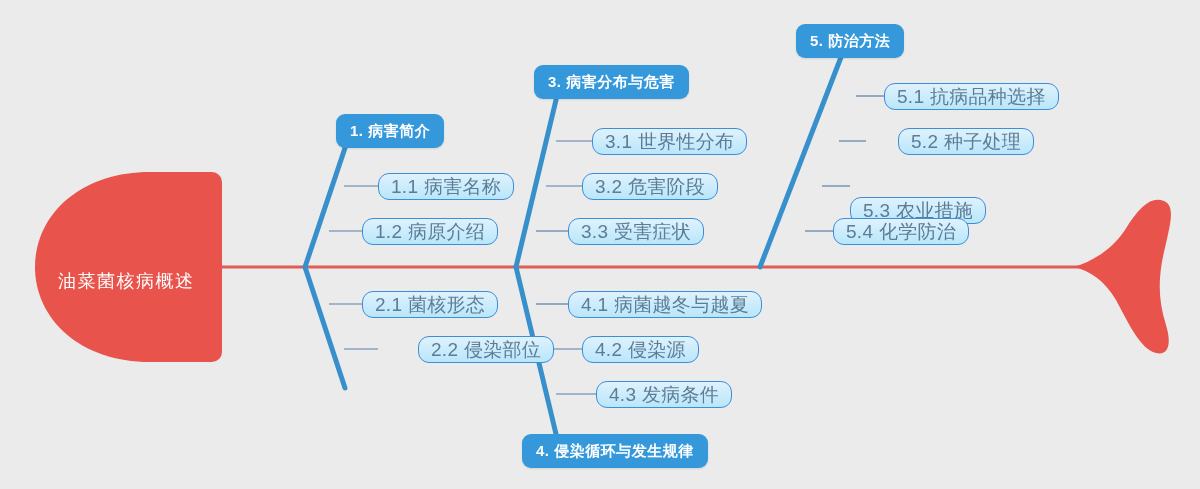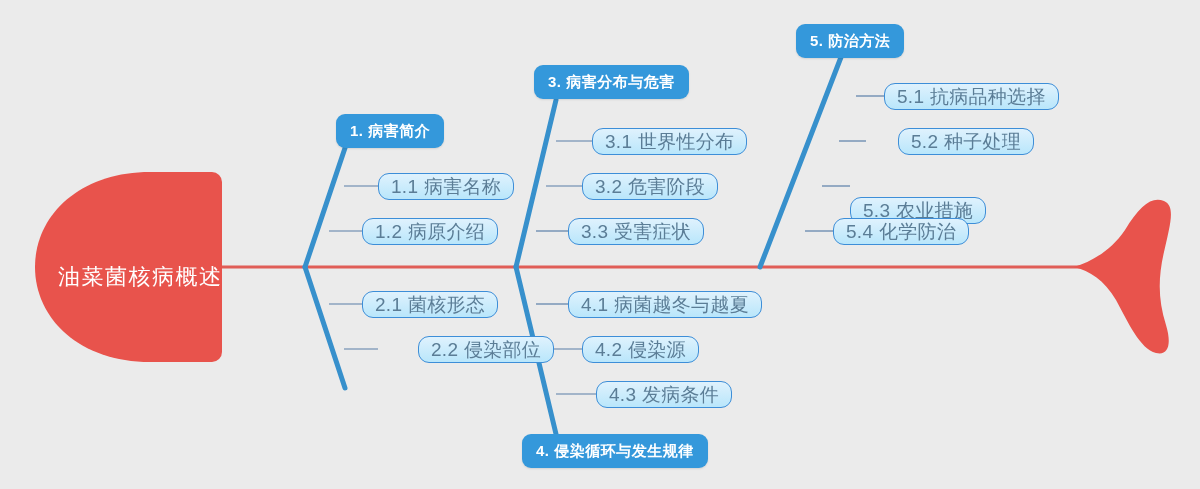--- a/index.html
+++ b/index.html
@@ -53,25 +53,25 @@
     border: 1.6px solid #3d8ed8;
     border-radius: 11px;
     padding: 0 12px;
     height: 27px;
     letter-spacing: 0.3px;
   }
   
   #head-label {
     position: absolute;
     color: #ffffff;
-    font-size: 22px;
+    font-size: 18px;
     letter-spacing: 1.5px;
     white-space: nowrap;
     left: 58px;
-    top: 262px;
+    top: 269px;
   }
 </style>
 </head>
 <body>
 
 <div id="diagram">
 
   <svg id="fishbone-svg" viewBox="0 0 1200 489">
 
     <path d="M 222,182

